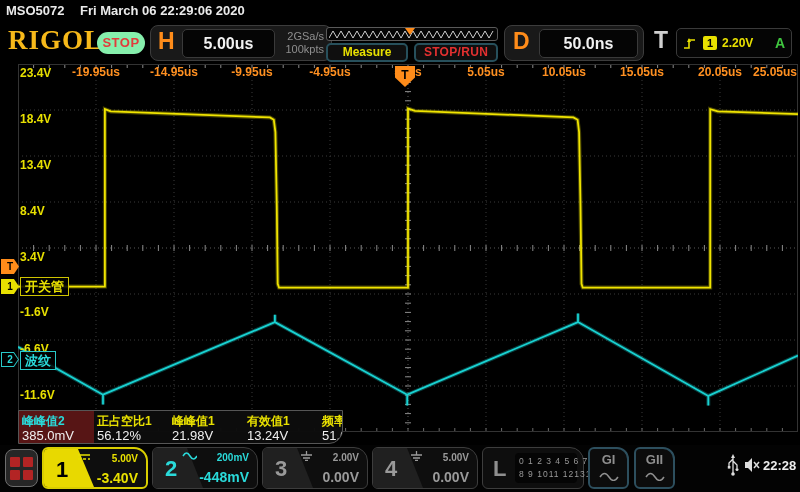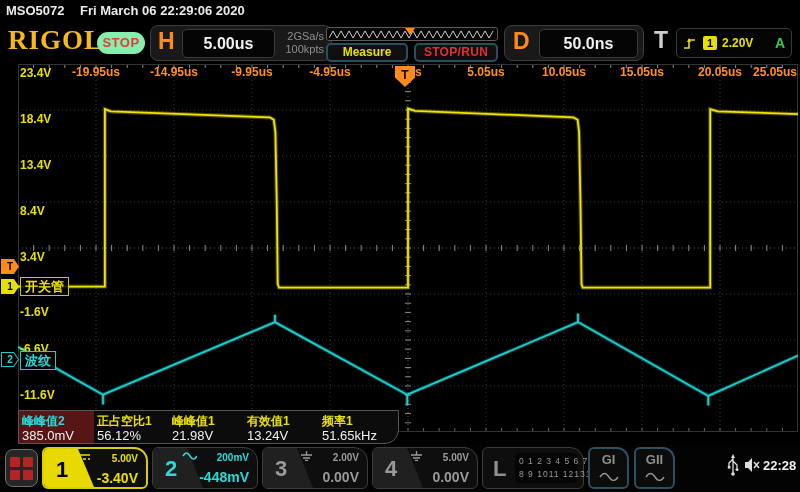--- a/index.html
+++ b/index.html
@@ -51,21 +51,21 @@
   .marker { position:absolute; left:1px; width:18px; height:15px; font-size:10px; font-weight:700; }
   .marker .shape { position:absolute; inset:0; clip-path:polygon(0 0,72% 0,100% 50%,72% 100%,0 100%); text-align:center; line-height:15px; }
   .marker .inner { position:absolute; left:1px; top:1px; right:1px; bottom:1px; clip-path:polygon(0 0,72% 0,100% 50%,72% 100%,0 100%); text-align:center; line-height:13px; background:#000; }
   #trig-top-marker { position:absolute; left:395px; top:66px; width:20px; height:21px; clip-path:polygon(0 0,100% 0,100% 55%,50% 100%,0 55%); background:#ff8c1a; color:#000; font-size:12px; font-weight:700; text-align:center; line-height:18px; }
 
   .wave-tag { position:absolute; background:rgba(0,0,0,.88); font-size:13px; font-weight:600; padding:0 4px; line-height:17px; white-space:nowrap; }
   #tag-ch1 { left:20px; top:277px; border:1px solid #cfc400; color:#e8e000; }
   #tag-ch2 { left:20px; top:351px; border:1px solid #29c9c9; color:#2adada; }
 
   
-  #measurebar { position:absolute; left:18px; top:410px; width:381px; height:34px; background:rgba(12,12,12,.97); border:1px solid #565656; border-radius:0 0 14px 0; overflow:hidden; }
+  #measurebar { position:absolute; left:18px; top:410px; width:325px; height:34px; background:rgba(12,12,12,.97); border:1px solid #565656; border-radius:0 0 14px 0; overflow:hidden; }
   .mcell { position:absolute; top:0; width:75px; height:34px; }
   .mcell .mlabel { position:absolute; left:3px; top:2px; font-size:12px; font-weight:700; white-space:nowrap; }
   .mcell .mvalue { position:absolute; left:3px; top:17px; font-size:13px; color:#f0f0f0; white-space:nowrap; }
   .mcell.hl { background:#571515; }
 
   
   #bottombar { position:absolute; left:0; top:445px; width:800px; height:47px; background:#030303; }
   #menu-btn { position:absolute; left:5px; top:4px; width:33px; height:38px; background:#262626; border:1px solid #6e6e6e; border-radius:8px; display:flex; align-items:center; justify-content:center; }
   #menu-btn .grid4 { display:grid; grid-template-columns:10px 10px; grid-template-rows:10px 10px; gap:3px; }
   #menu-btn .grid4 div { background:#b32424; border-radius:1px; }

